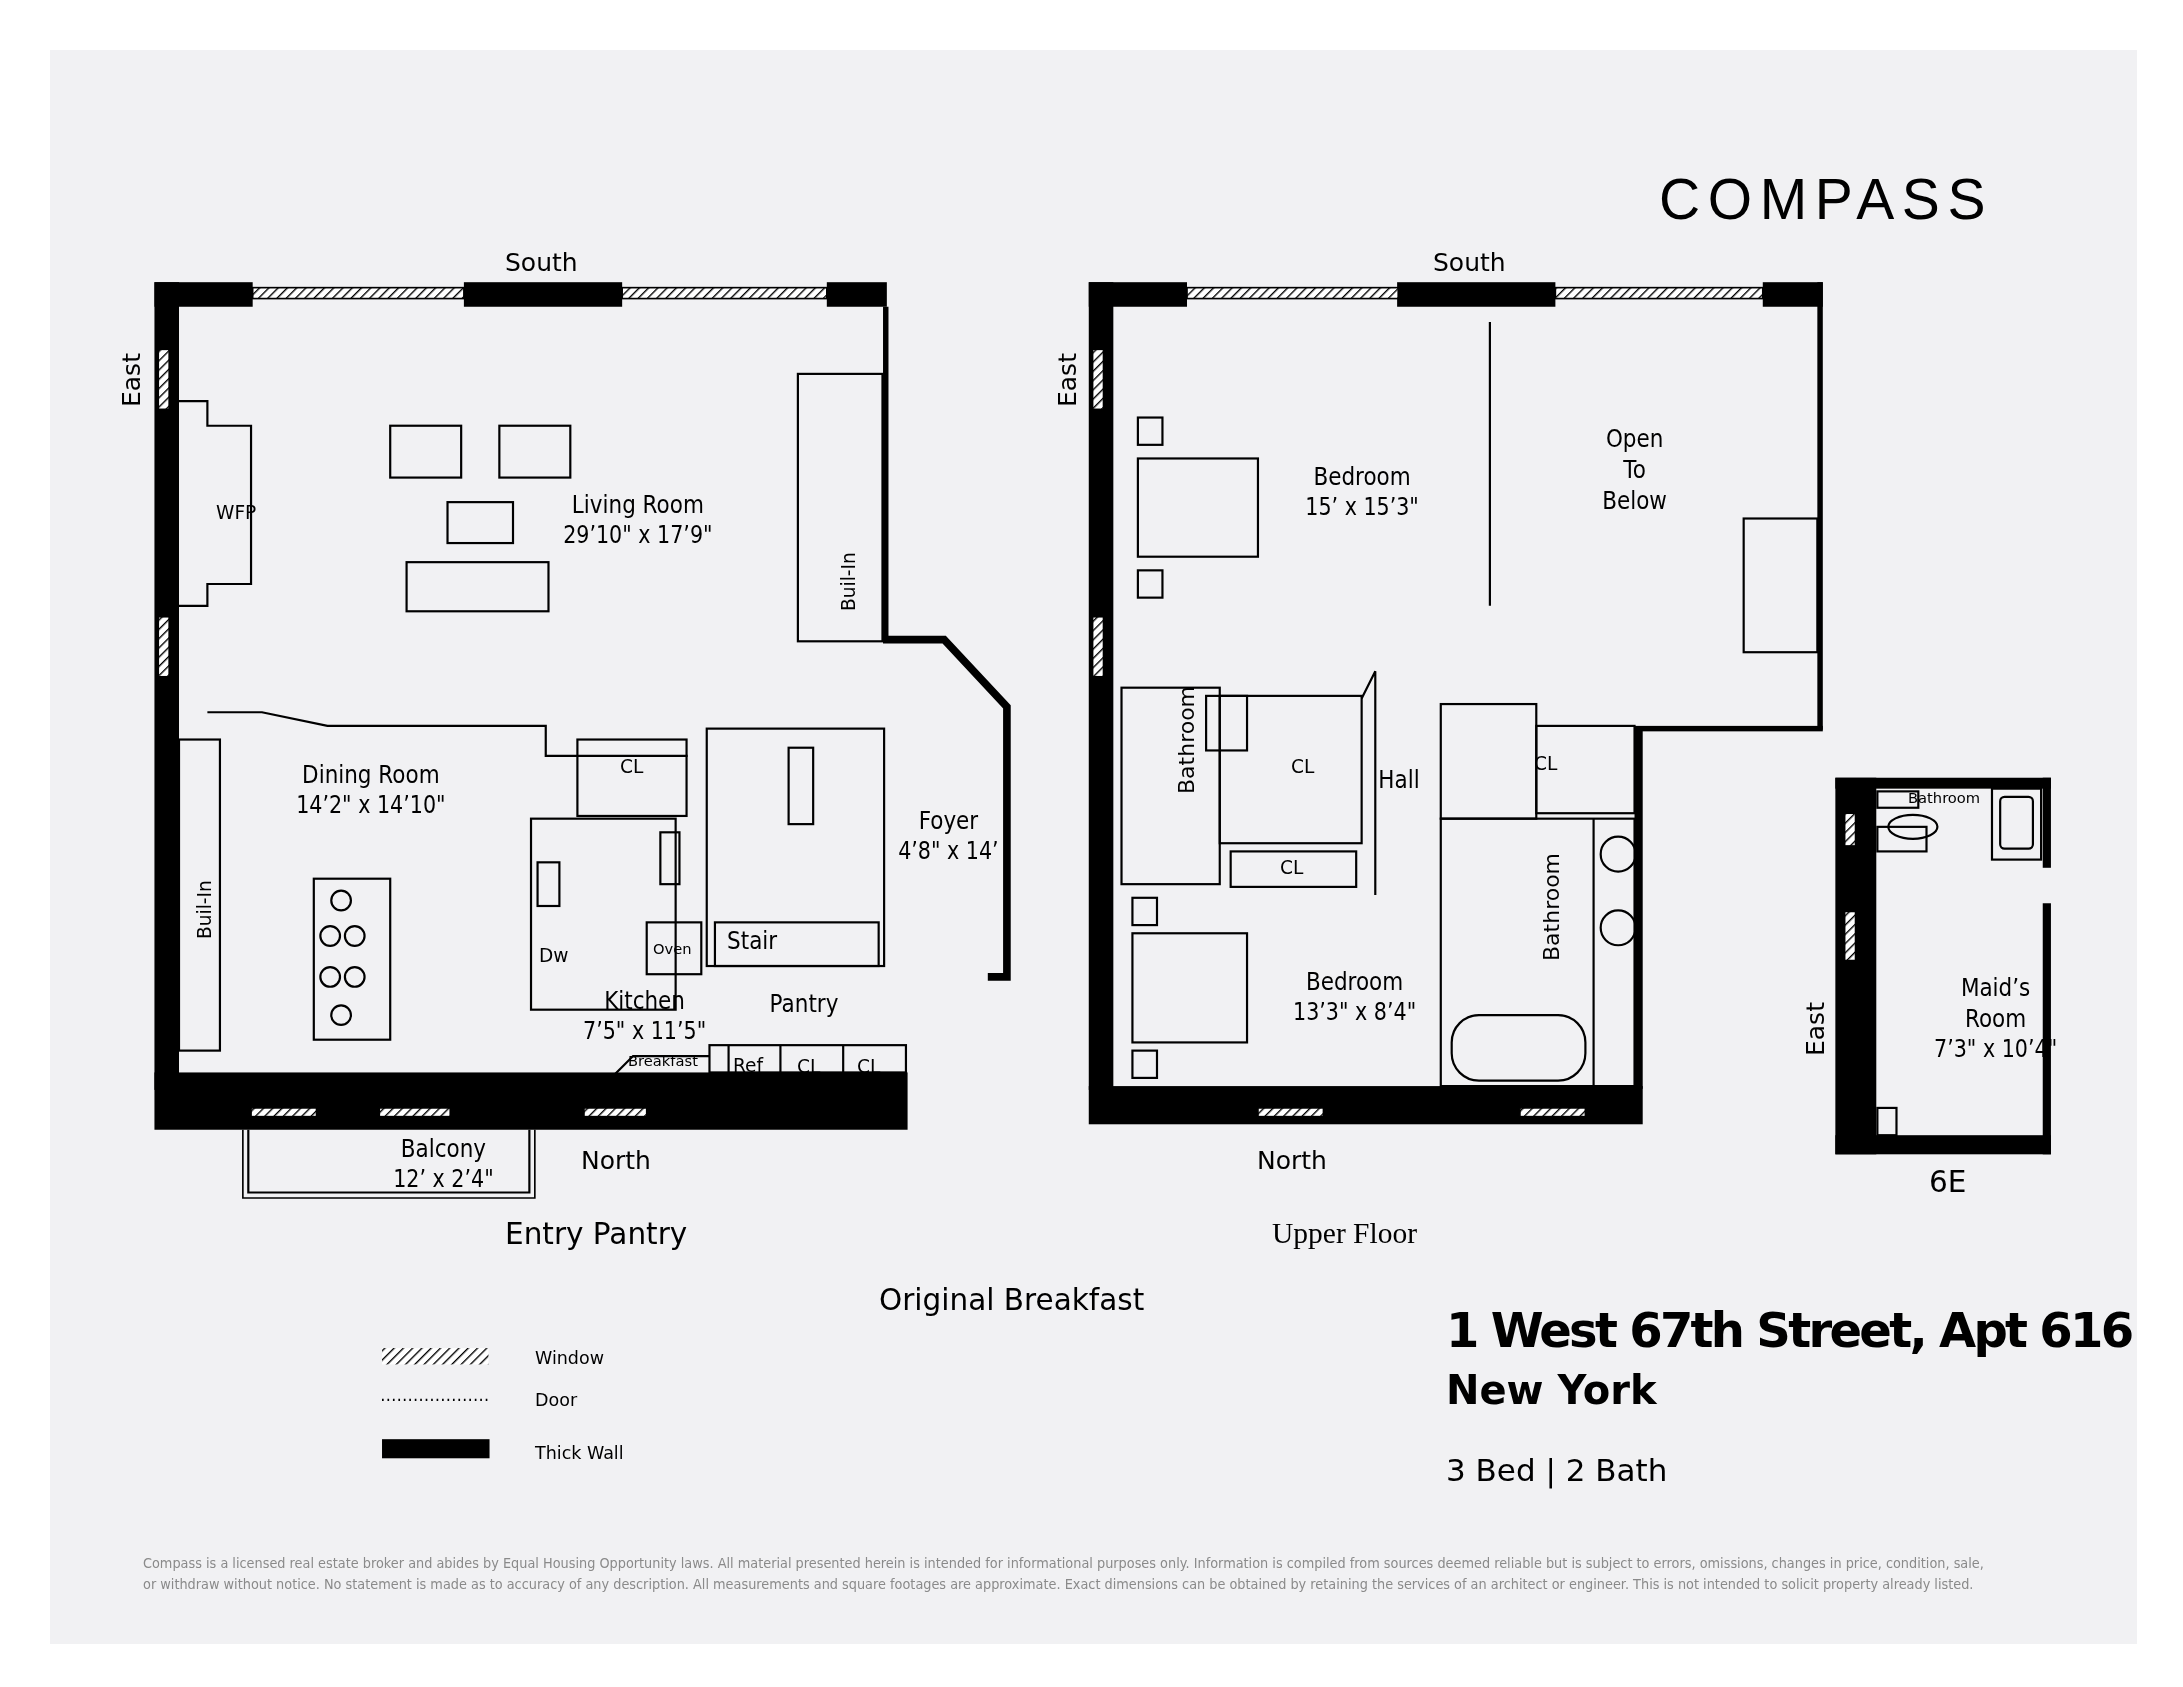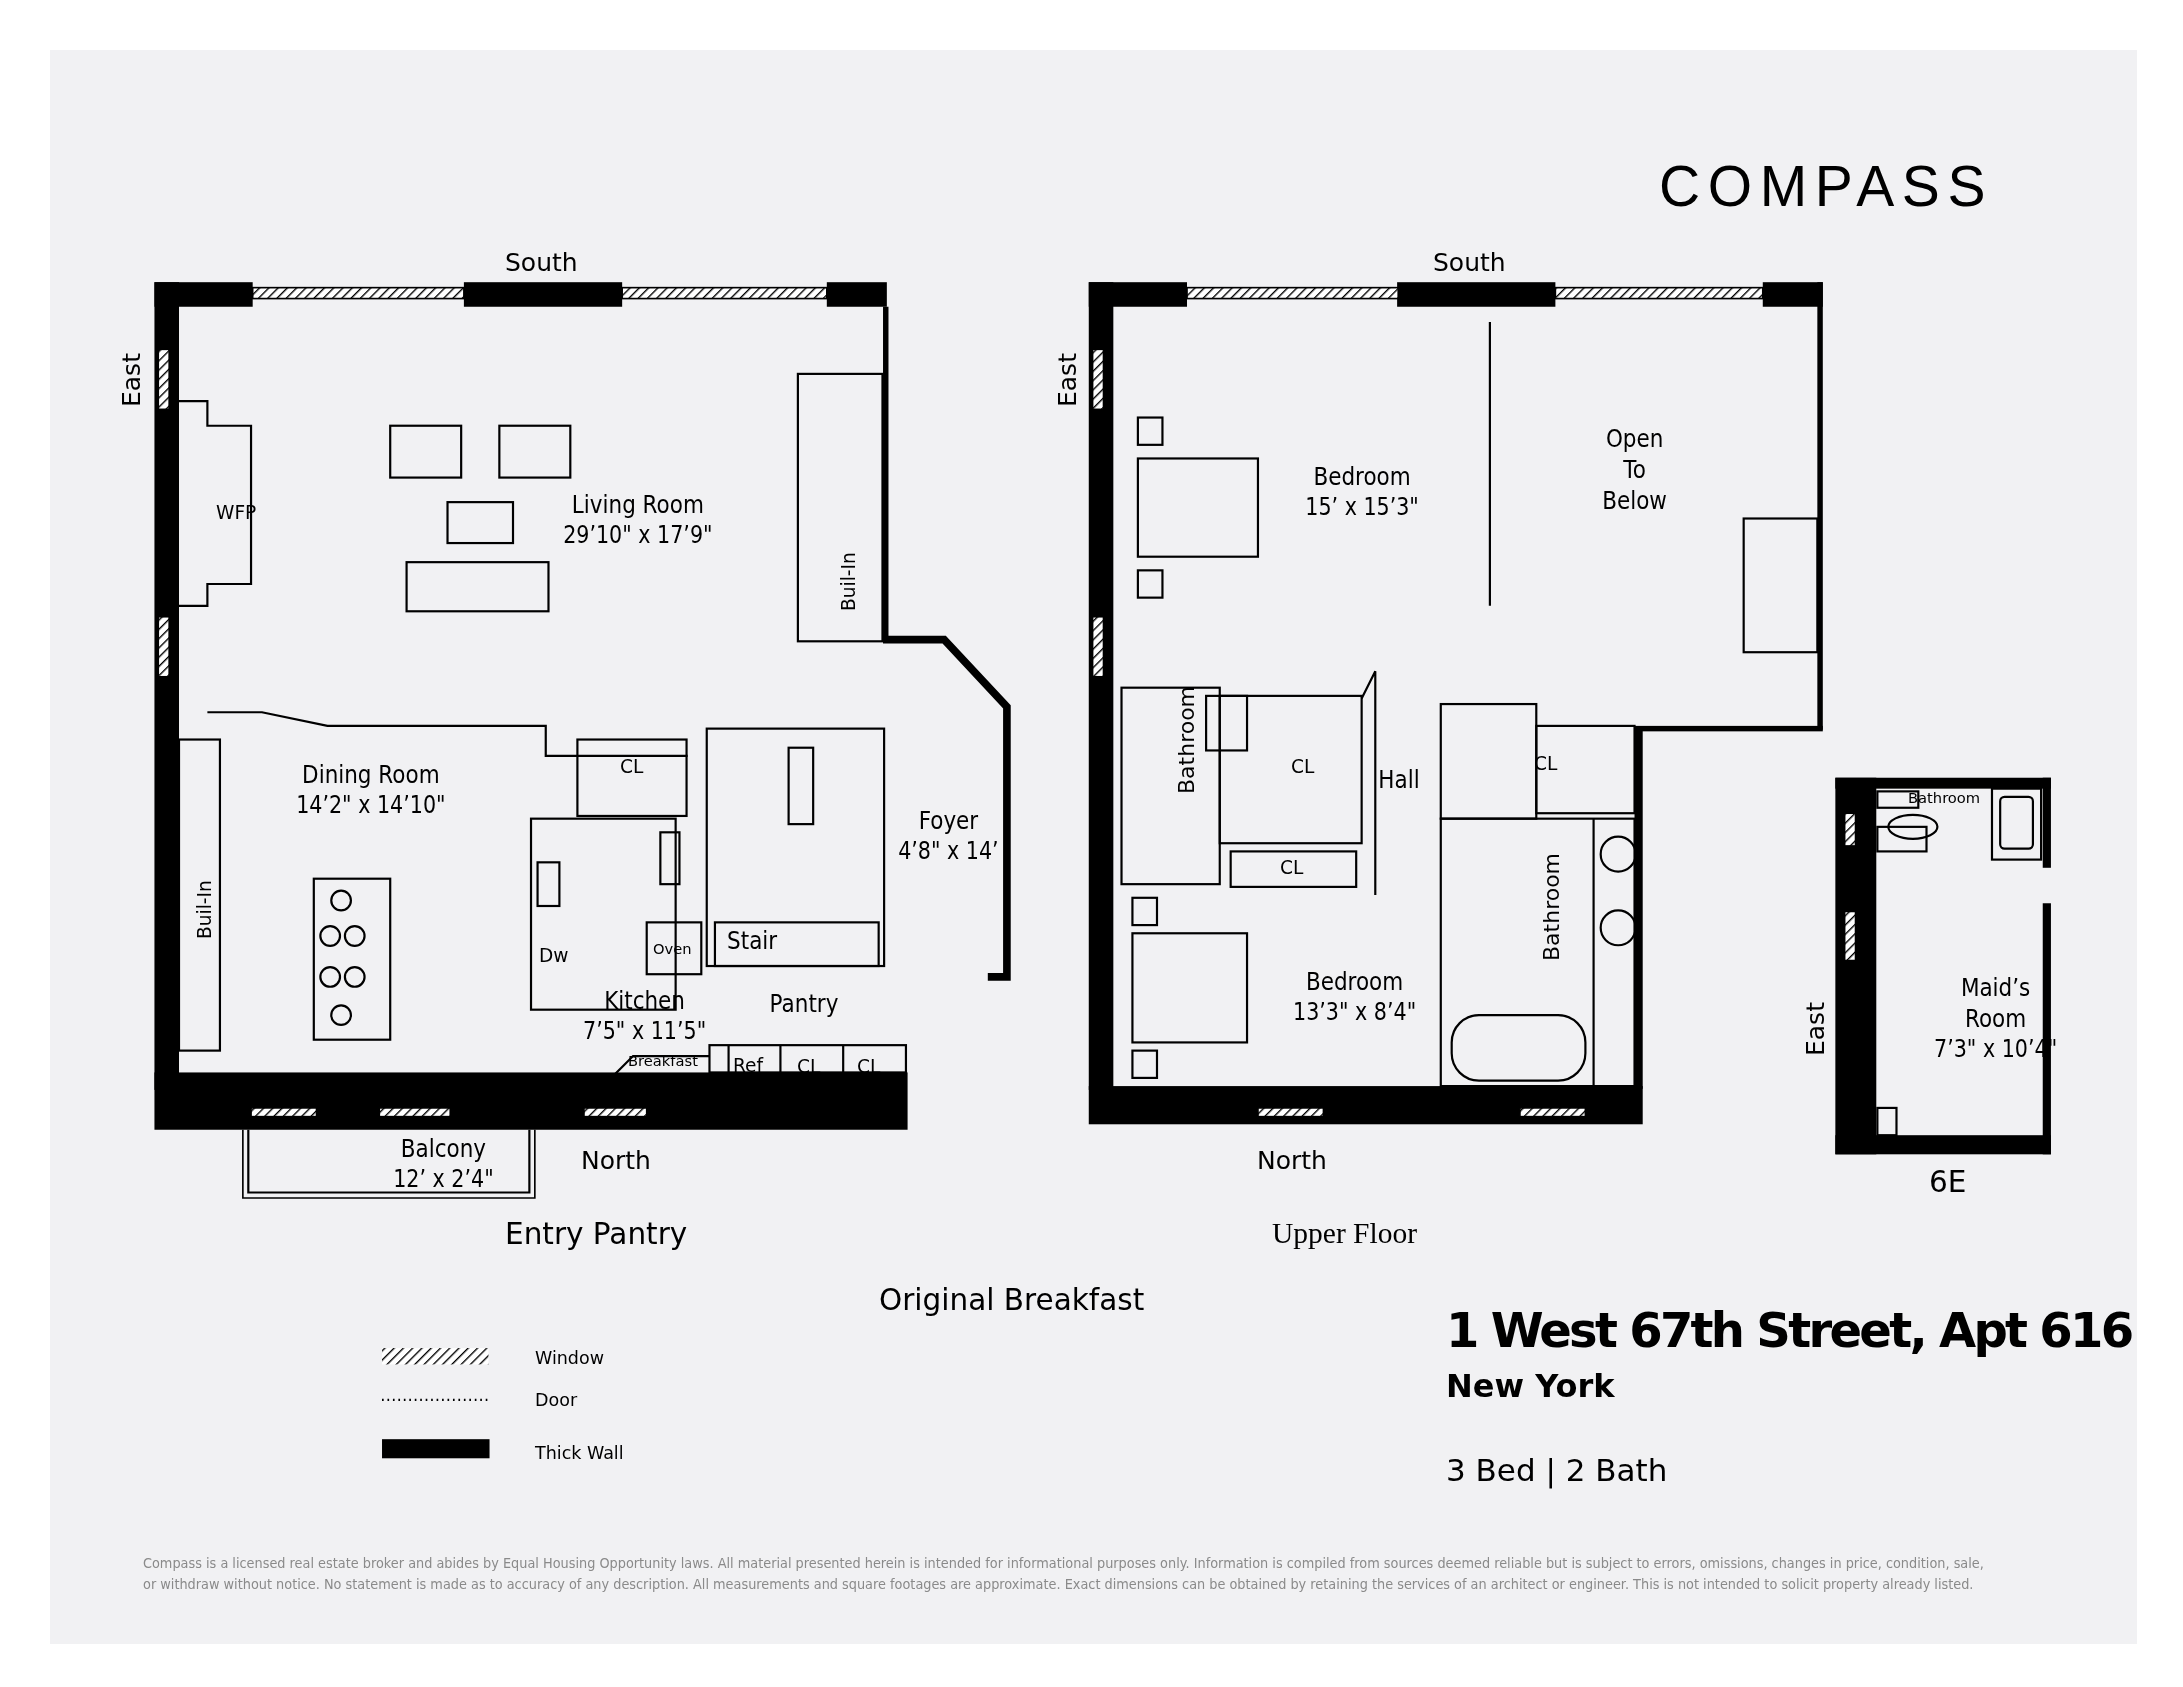--- a/index.html
+++ b/index.html
@@ -1,29 +1,29 @@
 <!DOCTYPE html>
 <html style="font-size:8.7px"><head>
 <meta charset="utf-8">
 <style>
   html, body { margin: 0; padding: 0; background: #ffffff; }
   body { width: 2183px; height: 1687px; position: relative; font-family: "Liberation Sans", sans-serif; color: #000; }
   .sheet { position: absolute; left: 50px; top: 50px; width: 2087px; height: 1594px; background: #f1f1f3; }
-  .logo { position: absolute; left: 1659px; top: 153px; font-size: 57px; letter-spacing: 7.6px; font-family: "Liberation Sans", sans-serif; font-weight: 400; }
+  .logo { position: absolute; left: 1659px; top: 166px; font-size: 57px; letter-spacing: 7.6px; font-family: "Liberation Sans", sans-serif; font-weight: 400; }
   .lbl { position: absolute; font-family: "DejaVu Sans", sans-serif; white-space: nowrap; }
   .room { text-align: center; font-size: 25px; line-height: 31px; transform: scaleX(0.86); transform-origin: center; }
   .dim { font-size: 24px; }
   .small { font-size: 18.6px; }
   .tiny { font-size: 14.7px; line-height: 17.5px; }
   .compass-label { font-size: 25px; }
   .vert { transform: rotate(-90deg); transform-origin: left top; }
   .plan-title { font-size: 29.5px; }
   .legend-label { font-size: 17.5px; margin-left: 11px; }
   .addr1 { font-size: 48px; font-weight: 700; letter-spacing: -2.7px; }
-  .addr2 { font-size: 32px; font-weight: 700; }
+  .addr2 { font-size: 40px; font-weight: 700; }
   .addr3 { font-size: 31px; }
   .disclaimer { font-size: 14px; color: #8a8a8a; line-height: 21px; width: 1910px; transform: scaleX(0.92); transform-origin: left top; }
   svg { position: absolute; left: 0; top: 0; }
 </style>
 </head>
 <body>
 
 <div class="sheet"></div>
 
 <svg width="2183" height="1687" viewBox="0 0 4000 3091">

